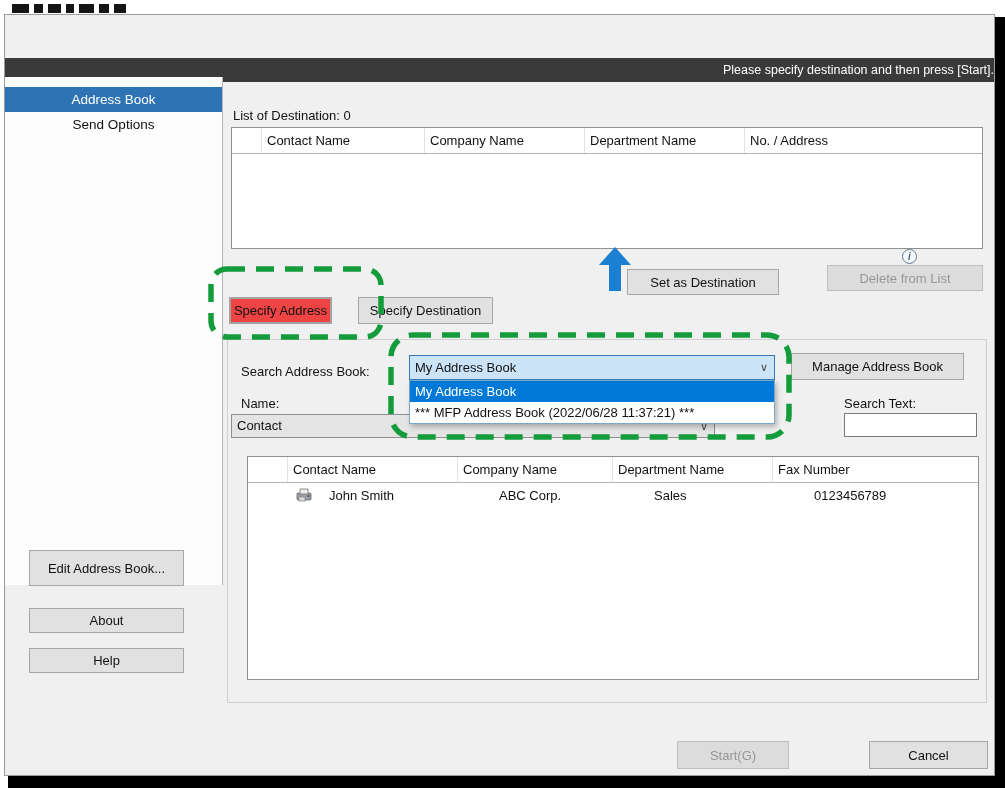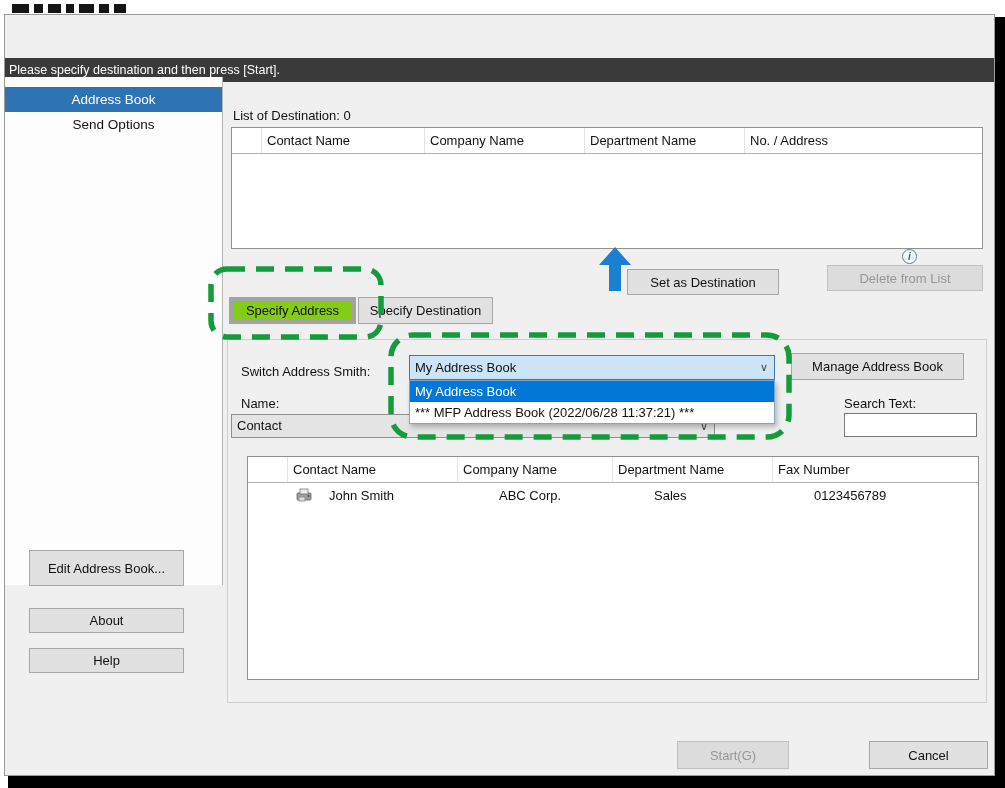--- a/index.html
+++ b/index.html
@@ -23,21 +23,21 @@
   
   .dialog {
     position: absolute; left: 4px; top: 14px; width: 991px; height: 762px;
     background: #f0f0f0; border: 1px solid #9b9b9b;
   }
   .titlebar { position: absolute; left: 0; top: 0; width: 100%; height: 38px; background: #ffffff; }
   .title { position: absolute; left: 11px; top: 0; line-height: 38px; font-size: 15px; color: #1a1a1a; }
   .close { position: absolute; right: 16px; top: 9px; font-size: 16px; color: #333; cursor: pointer; line-height: 20px; }
   .banner {
     position: absolute; left: 0; top: 43px; width: 100%; height: 24px;
-    background: #3a3a3a; color: #fff; font-size: 12.5px; line-height: 24px; padding-left: 4px;
+    background: #3a3a3a; color: #fff; font-size: 12.5px; line-height: 24px; padding-left: 10px; text-align: right;
   }
 
   
   .sidebar {
     position: absolute; left: 0; top: 62px; width: 218px; height: 508px;
     background: #fdfdfd; border-right: 1px solid #b5b5b5;
   }
   .side-item {
     margin-top: 0; height: 25px; line-height: 25px; text-align: center;
     font-size: 13.5px; color: #111; cursor: pointer;
@@ -71,22 +71,22 @@
   .btn-set-dest   { left: 622px; top: 254px; width: 152px; height: 26px; }
   .btn-delete     { left: 822px; top: 250px; width: 156px; height: 26px; }
   .info-icon {
     position: absolute; left: 897px; top: 234px; width: 15px; height: 15px;
     border: 1px solid #5f7a93; border-radius: 50%; color: #3f6485;
     font-size: 10px; line-height: 13px; text-align: center; font-style: italic; font-weight: bold;
     background: #f7f9fb; cursor: pointer;
   }
 
   .btn-spec-addr {
-    left: 224px; top: 282px; width: 127px; height: 27px;
-    background: #84cc16; border: 4px solid #a3a3a3;
+    left: 224px; top: 282px; width: 103px; height: 27px;
+    background: #ef4444; border: 2px solid #a3a3a3;
   }
   .btn-spec-dest { left: 353px; top: 282px; width: 135px; height: 27px; }
 
   
   .groupbox { position: absolute; left: 222px; top: 324px; width: 760px; height: 364px; border: 1px solid #cfcfcf; }
   .lbl { position: absolute; font-size: 13px; line-height: 18px; color: #111; }
   .lbl-switch { left: 236px; top: 348px; }
   .lbl-name   { left: 236px; top: 380px; }
   .lbl-search { left: 839px; top: 380px; }
 
@@ -185,21 +185,21 @@
 
     <button class="btn btn-set-dest">Set as Destination</button>
     <div class="info-icon">i</div>
     <button class="btn btn-delete disabled" aria-disabled="true">Delete from List</button>
 
     <button class="btn btn-spec-addr">Specify Address</button>
     <button class="btn btn-spec-dest">Specify Destination</button>
 
     <div class="groupbox"></div>
 
-    <div class="lbl lbl-switch">Switch Address Smith:</div>
+    <div class="lbl lbl-switch">Search Address Book:</div>
 
     <div class="combo combo-book">
       <span class="val">My Address Book</span>
       <span class="chev">∨</span>
     </div>
 
     <button class="btn btn-manage">Manage Address Book</button>
 
     <div class="lbl lbl-name">Name:</div>
     <div class="lbl lbl-search">Search Text:</div>

